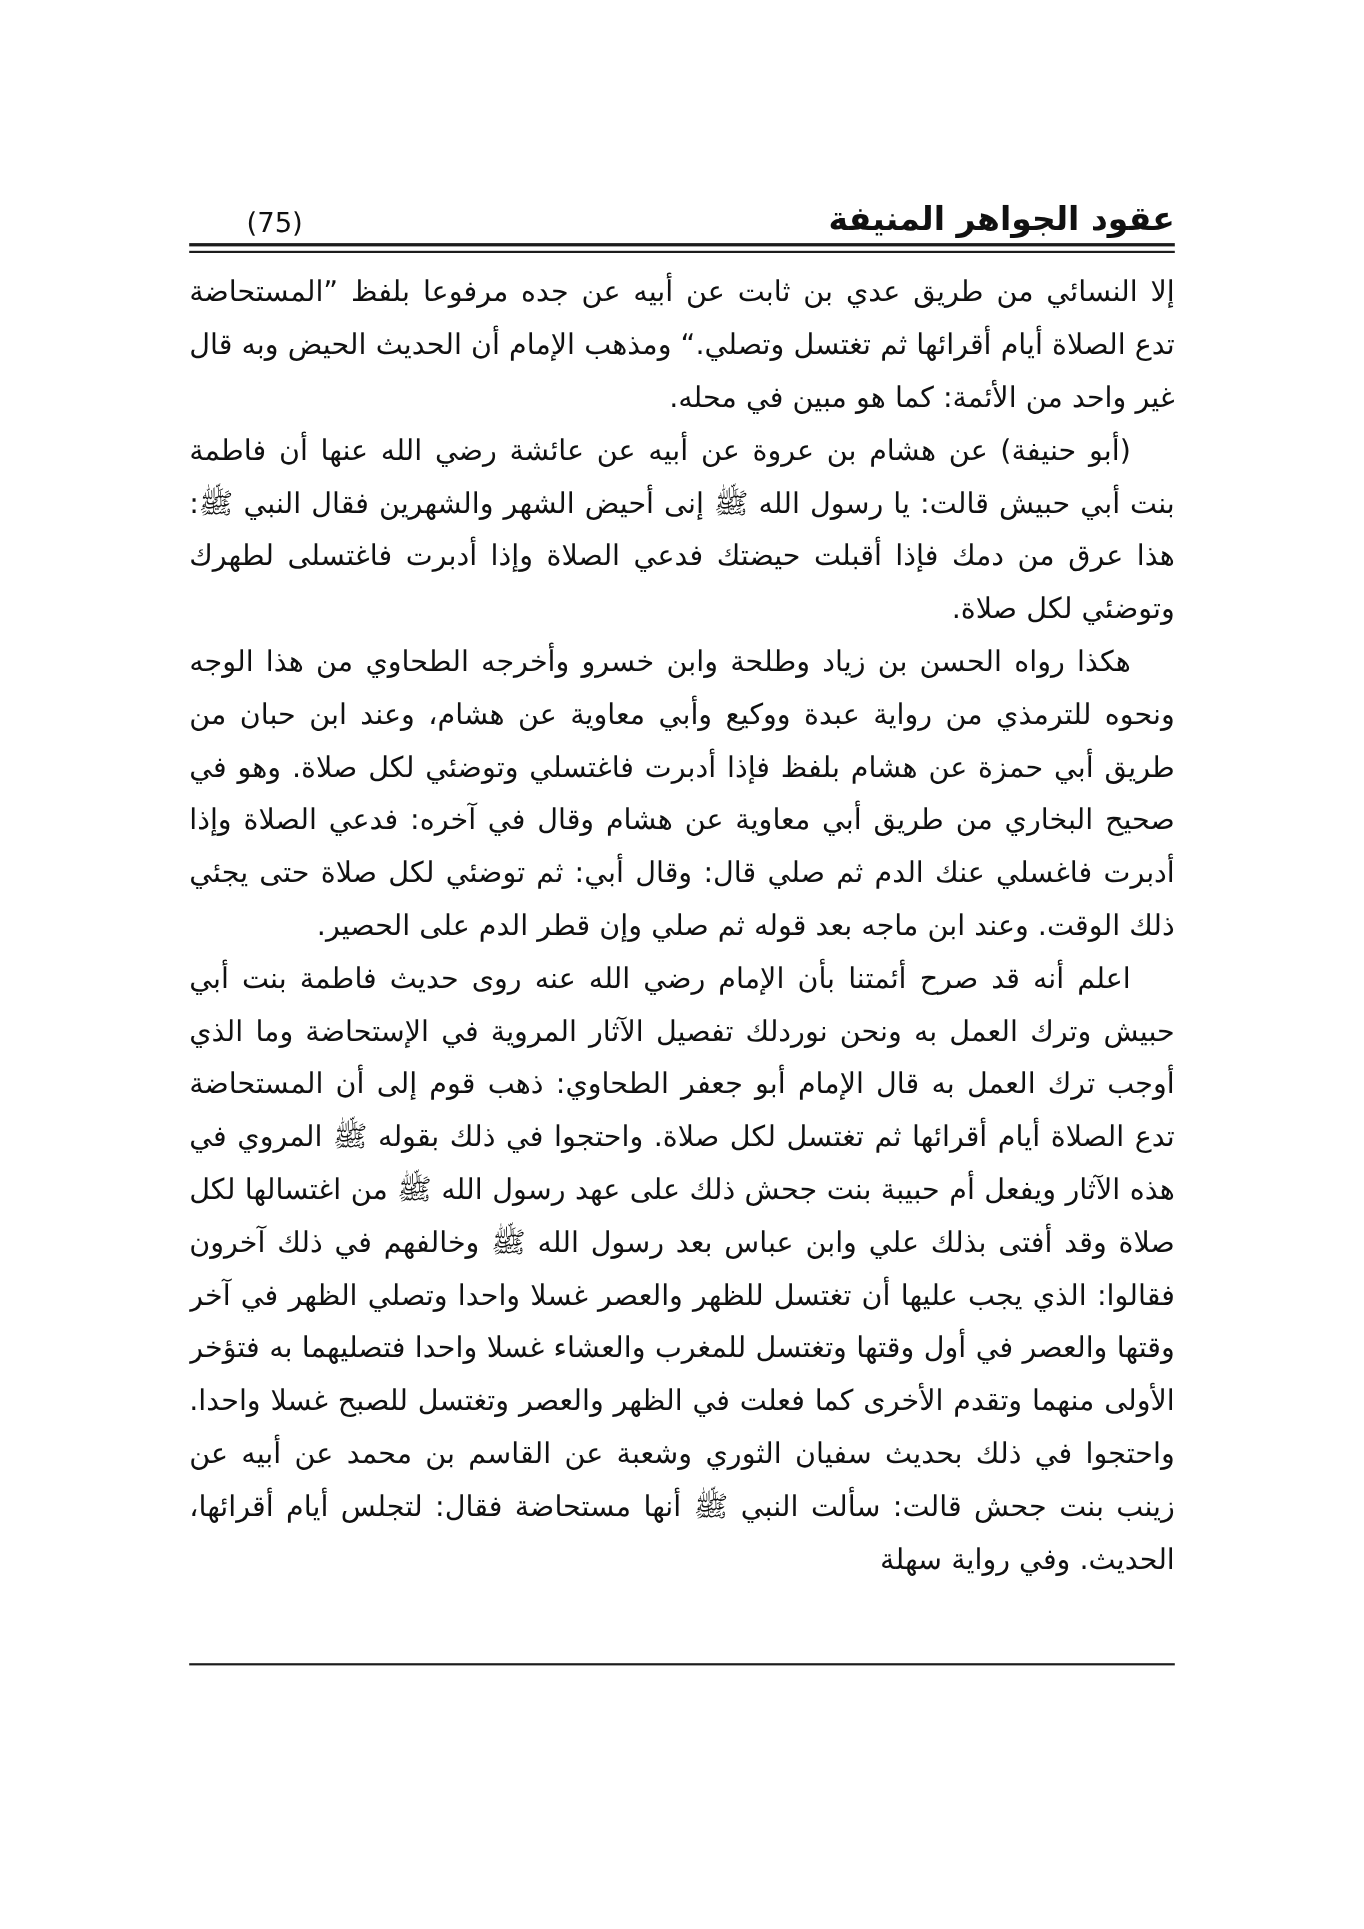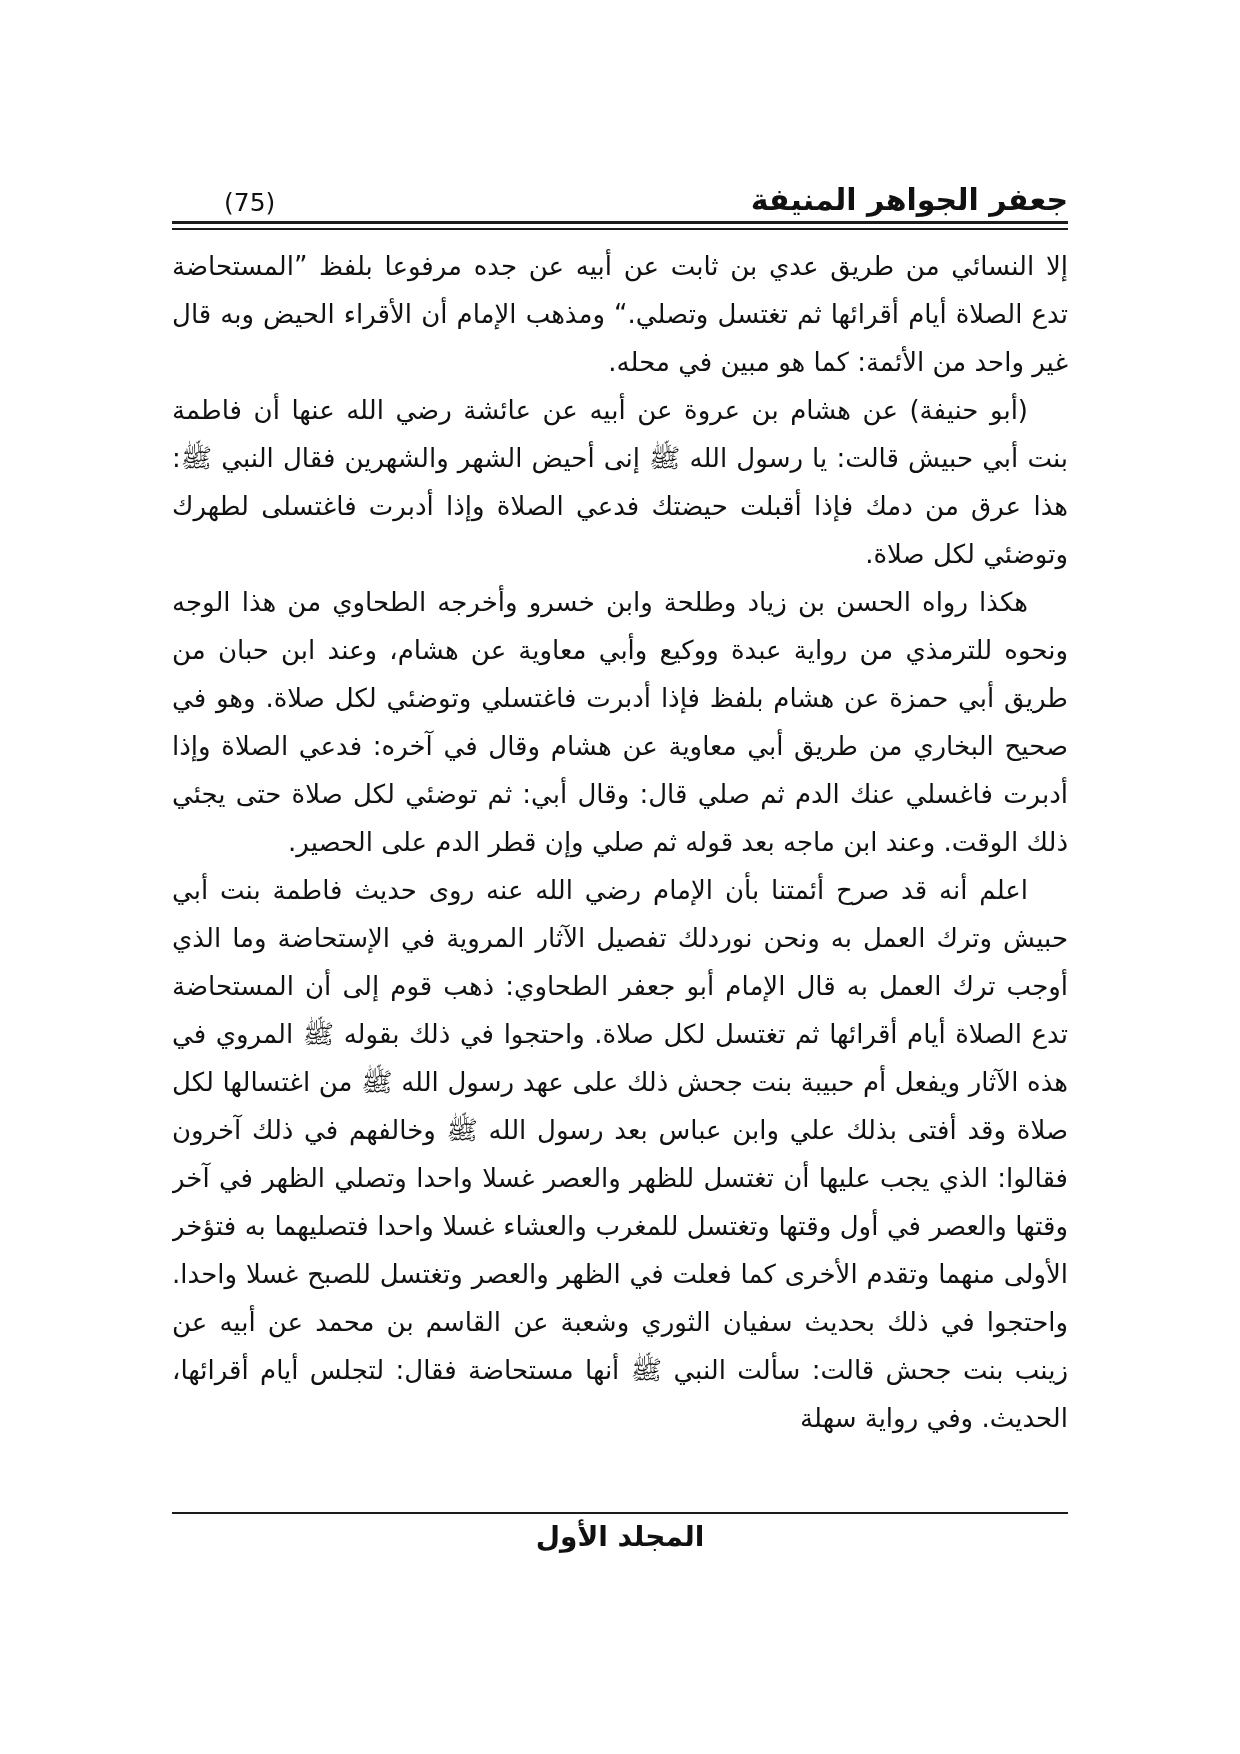--- a/index.html
+++ b/index.html
@@ -90,32 +90,29 @@
     font-size: 28px;
     font-weight: bold;
   }
 </style>
 </head>
 <body>
 
 <div class="page">
 
   <div class="page-header">
-    <span class="book-title">جعفر الجواهر المنيفة</span>
+    <span class="book-title">عقود الجواهر المنيفة</span>
     <span class="page-number">(75)</span>
   </div>
 
   <div class="header-rule"></div>
 
   <div class="page-body">
-    <p>إلا النسائي من طريق عدي بن ثابت عن أبيه عن جده مرفوعا بلفظ ”المستحاضة تدع الصلاة أيام أقرائها ثم تغتسل وتصلي.“ ومذهب الإمام أن الأقراء الحيض وبه قال غير واحد من الأئمة: كما هو مبين في محله.</p>
+    <p>إلا النسائي من طريق عدي بن ثابت عن أبيه عن جده مرفوعا بلفظ ”المستحاضة تدع الصلاة أيام أقرائها ثم تغتسل وتصلي.“ ومذهب الإمام أن الحديث الحيض وبه قال غير واحد من الأئمة: كما هو مبين في محله.</p>
     <p class="indented">(أبو حنيفة) عن هشام بن عروة عن أبيه عن عائشة رضي الله عنها أن فاطمة بنت أبي حبيش قالت: يا رسول الله ﷺ إنى أحيض الشهر والشهرين فقال النبي ﷺ: هذا عرق من دمك فإذا أقبلت حيضتك فدعي الصلاة وإذا أدبرت فاغتسلى لطهرك وتوضئي لكل صلاة.</p>
     <p class="indented">هكذا رواه الحسن بن زياد وطلحة وابن خسرو وأخرجه الطحاوي من هذا الوجه ونحوه للترمذي من رواية عبدة ووكيع وأبي معاوية عن هشام، وعند ابن حبان من طريق أبي حمزة عن هشام بلفظ فإذا أدبرت فاغتسلي وتوضئي لكل صلاة. وهو في صحيح البخاري من طريق أبي معاوية عن هشام وقال في آخره: فدعي الصلاة وإذا أدبرت فاغسلي عنك الدم ثم صلي قال: وقال أبي: ثم توضئي لكل صلاة حتى يجئي ذلك الوقت. وعند ابن ماجه بعد قوله ثم صلي وإن قطر الدم على الحصير.</p>
     <p class="indented">اعلم أنه قد صرح أئمتنا بأن الإمام رضي الله عنه روى حديث فاطمة بنت أبي حبيش وترك العمل به ونحن نوردلك تفصيل الآثار المروية في الإستحاضة وما الذي أوجب ترك العمل به قال الإمام أبو جعفر الطحاوي: ذهب قوم إلى أن المستحاضة تدع الصلاة أيام أقرائها ثم تغتسل لكل صلاة. واحتجوا في ذلك بقوله ﷺ المروي في هذه الآثار ويفعل أم حبيبة بنت جحش ذلك على عهد رسول الله ﷺ من اغتسالها لكل صلاة وقد أفتى بذلك علي وابن عباس بعد رسول الله ﷺ وخالفهم في ذلك آخرون فقالوا: الذي يجب عليها أن تغتسل للظهر والعصر غسلا واحدا وتصلي الظهر في آخر وقتها والعصر في أول وقتها وتغتسل للمغرب والعشاء غسلا واحدا فتصليهما به فتؤخر الأولى منهما وتقدم الأخرى كما فعلت في الظهر والعصر وتغتسل للصبح غسلا واحدا. واحتجوا في ذلك بحديث سفيان الثوري وشعبة عن القاسم بن محمد عن أبيه عن زينب بنت جحش قالت: سألت النبي ﷺ أنها مستحاضة فقال: لتجلس أيام أقرائها، الحديث. وفي رواية سهلة</p>
   </div>
 
   <div class="footer-rule"></div>
 
-  <div class="page-footer">
-    <span class="volume-label">المجلد الأول</span>
-  </div>
 
 </div>
 
 </body></html>

